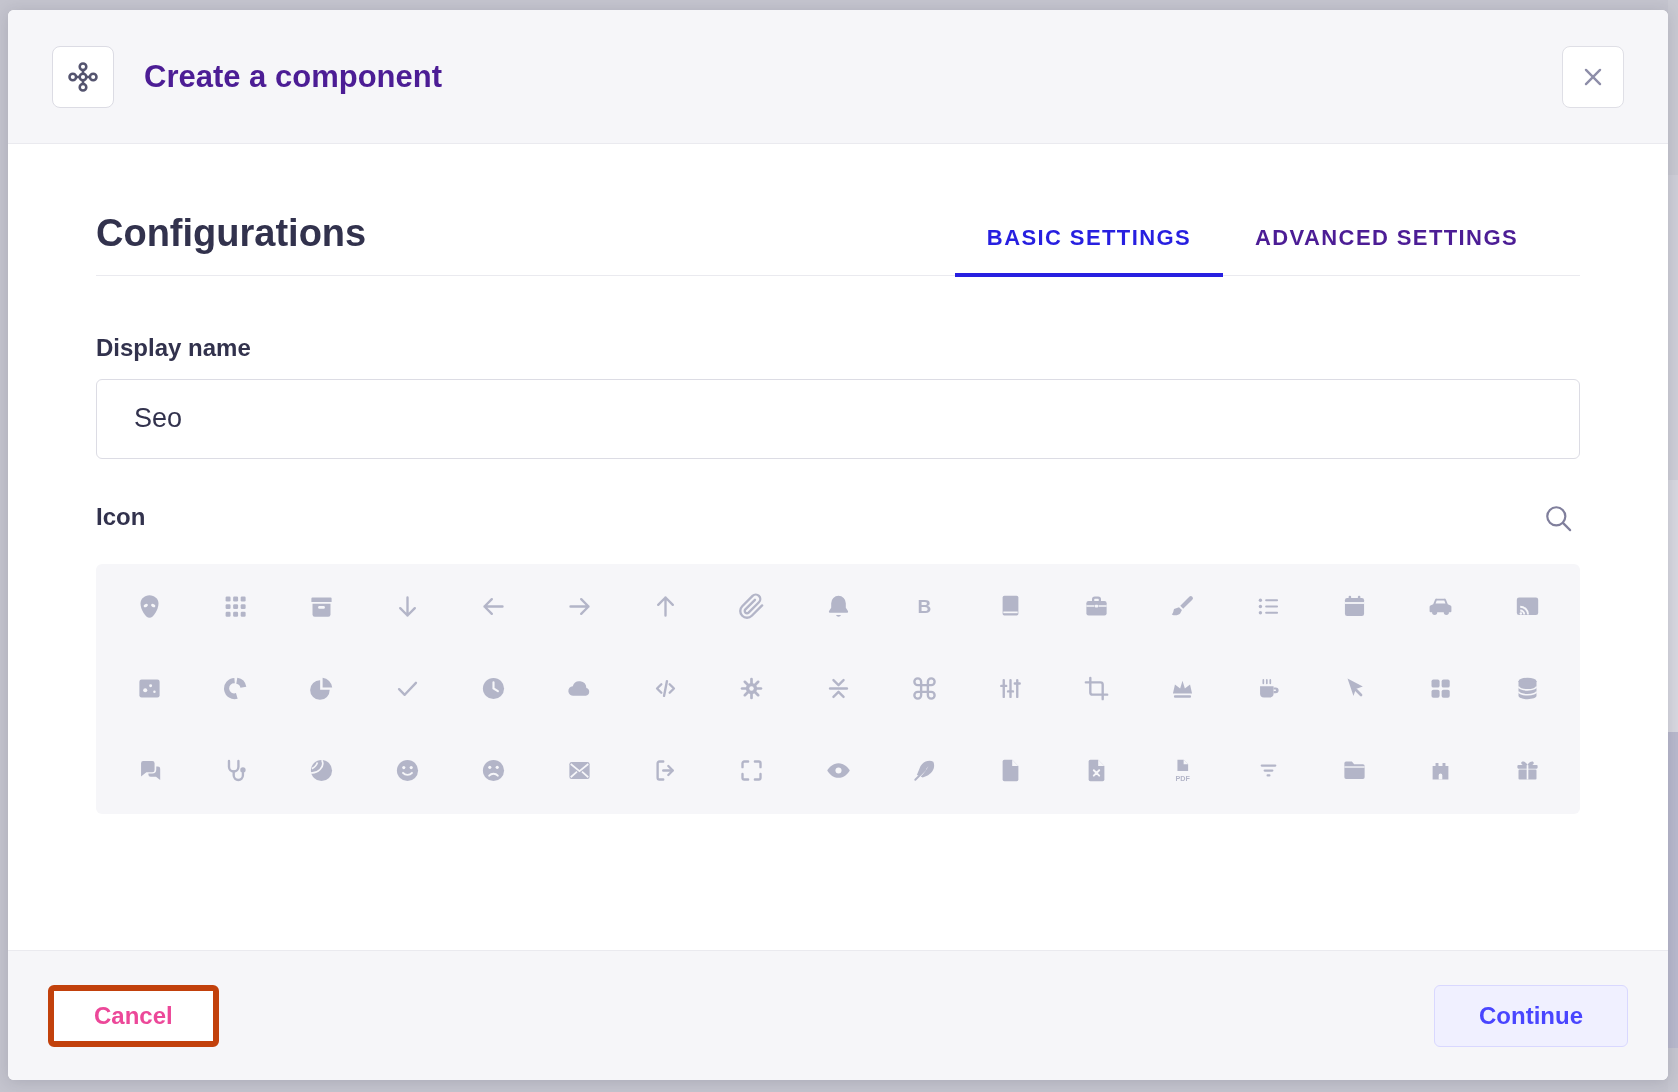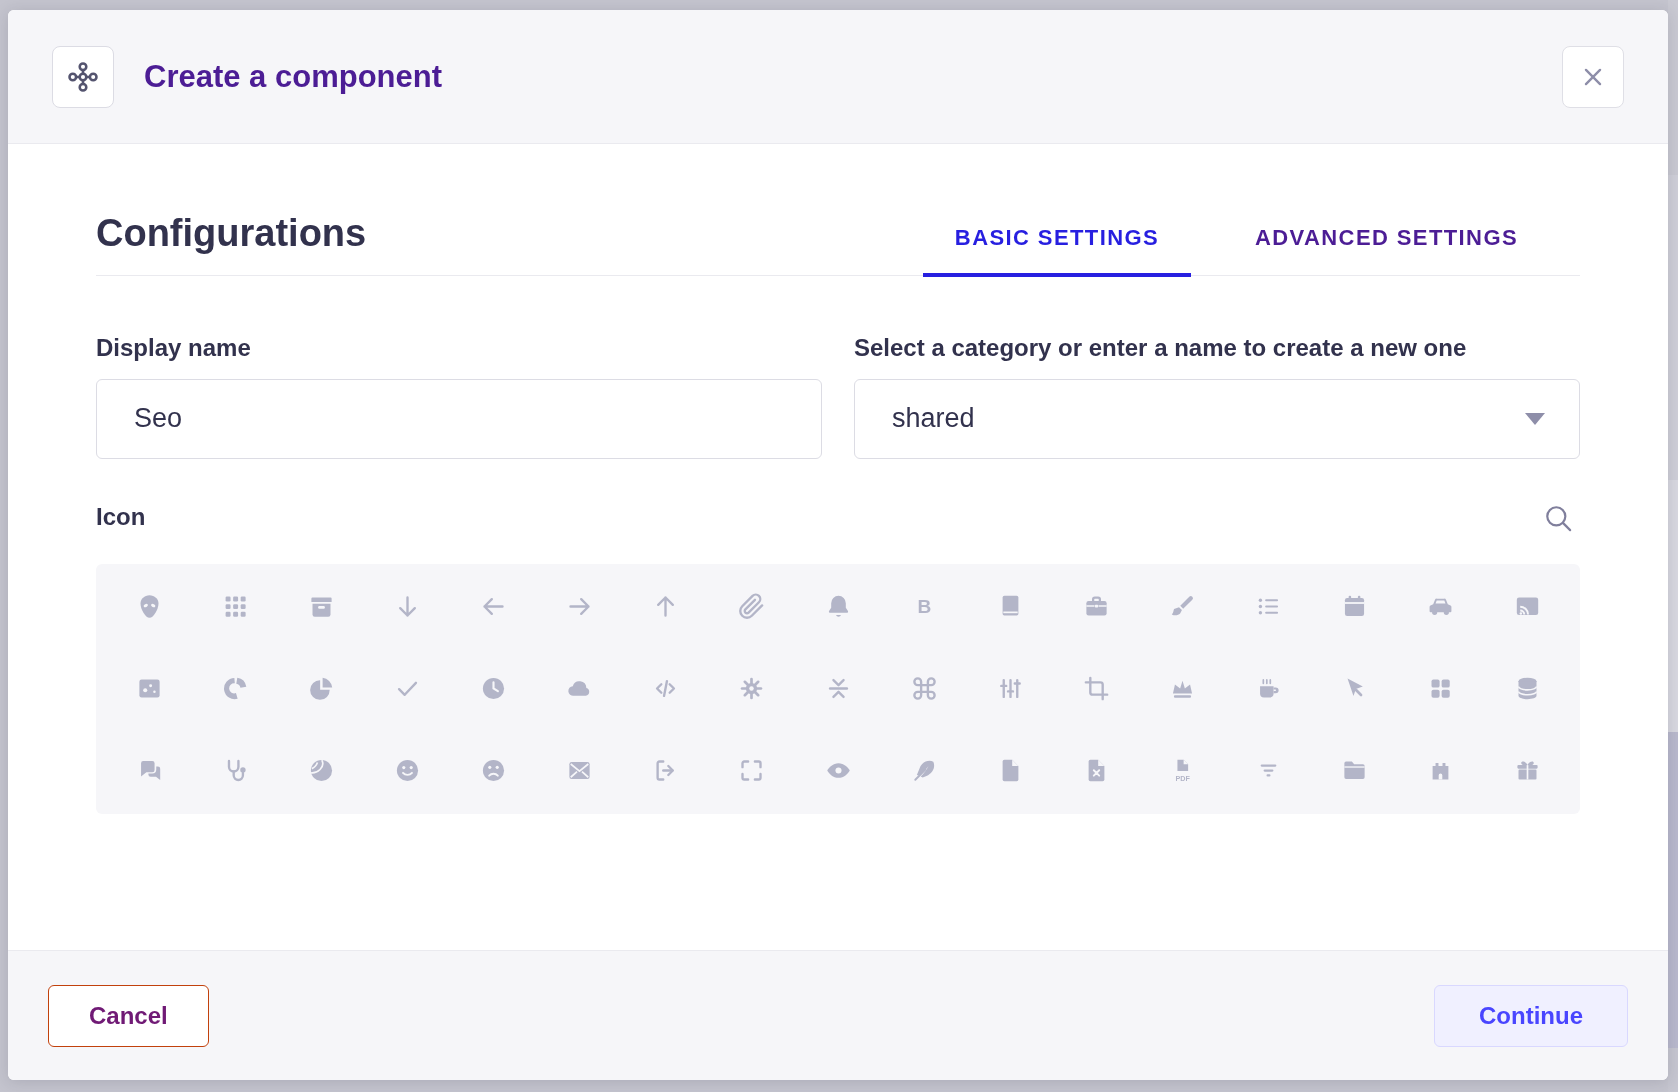--- a/index.html
+++ b/index.html
@@ -38,21 +38,21 @@
   .close-button svg{ width:26px; height:26px; }
   
   .modal-content{ flex:1; padding:68px 88px 0; overflow:hidden; }
   .section-head{
     display:flex; justify-content:space-between; align-items:flex-end;
     border-bottom:1px solid #eaeaef; position:relative;
   }
   .head-titles{ padding-bottom:12px; }
   .page-heading{ font-size:38px; line-height:1.15; font-weight:bold; color:#32324d; margin-bottom:7px; }
   .page-subheading{ font-size:26px; color:#666687; }
-  .tabs{ display:flex; margin-right:30px;gap:32px; }
+  .tabs{ display:flex; margin-right:30px; }
   .tab{
     font-size:22px; font-weight:bold; letter-spacing:1.4px; color:#4c1d95;
     padding:0 32px 24px; cursor:pointer; position:relative; white-space:nowrap;
   }
   .tab.active{ color:#271fe0; }
   .tab.active::after{
     content:""; position:absolute; left:0; right:0; bottom:-2px; height:4px; background:#271fe0;
   }
   .form-row{ margin-top:58px; display:flex; gap:32px; }
   .field{ flex:1; min-width:0; }
@@ -86,21 +86,21 @@
   .icon-cell svg{ width:27px; height:27px; display:block; }
   
   .modal-footer{
     flex:0 0 130px; height:130px; background:#f6f6f9; border-top:1px solid #eaeaef;
     display:flex; align-items:center; justify-content:space-between; padding:0 40px;
   }
   .btn{
     height:62px; border-radius:6px; font-family:"Liberation Sans", sans-serif;
     font-size:24px; font-weight:bold; cursor:pointer; padding:0 40px;
   }
-  .btn-cancel{ background:#fff; border:1px solid #c2410c; color:#701a75; }
+  .btn-cancel{ background:#fff; border:6px solid #c2410c; color:#ec4899; }
   .btn-continue{ background:#f0f0ff; border:1px solid #d9d8ff; color:#4945ff; padding:0 44px; }
 </style>
 </head>
 <body>
 
 <div class="edge-strip"></div>
 
 <div class="modal">
 
   <div class="modal-header">
@@ -132,27 +132,20 @@
         <div class="tab active">BASIC SETTINGS</div>
         <div class="tab">ADVANCED SETTINGS</div>
       </div>
     </div>
 
     <div class="form-row">
       <div class="field">
         <label class="field-label">Display name</label>
         <input class="text-input" type="text" value="Seo" style="">
       </div>
-      <div class="field">
-        <label class="field-label">Select a category or enter a name to create a new one</label>
-        <div class="select-box">
-          <span>shared</span>
-          <span class="caret-down"></span>
-        </div>
-      </div>
     </div>
 
     <div class="icon-section">
       <div class="icon-head">
         <span class="field-label">Icon</span>
         <button class="search-button">
           <svg viewBox="0 0 24 24" fill="none">
             <circle cx="10.3" cy="10.3" r="7" stroke="#807f9c" stroke-width="1.7"></circle>
             <path d="M15.6 15.6L21 21" stroke="#807f9c" stroke-width="1.7" stroke-linecap="round"></path>
           </svg>

